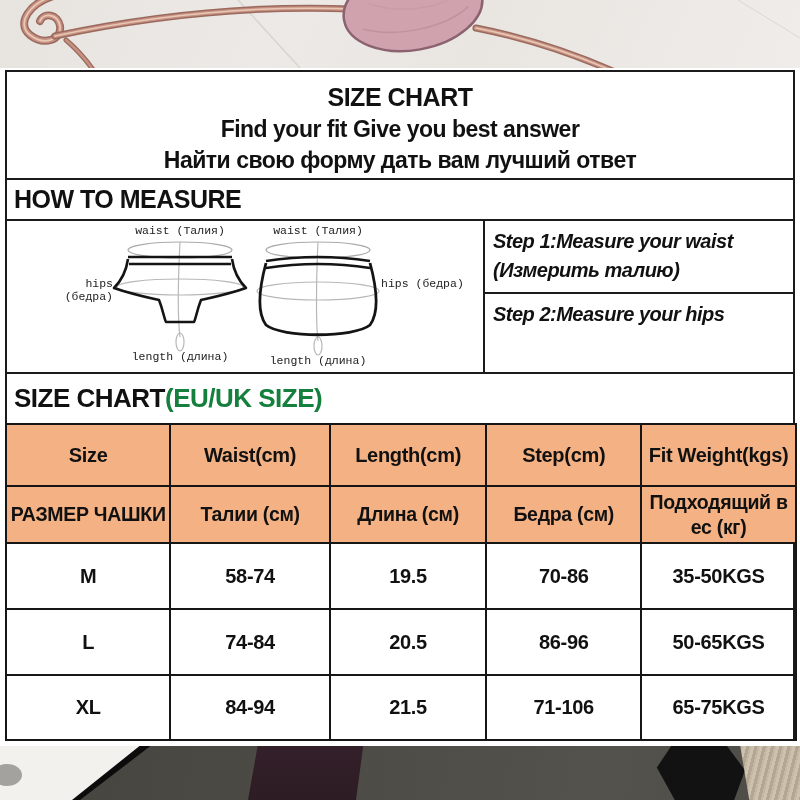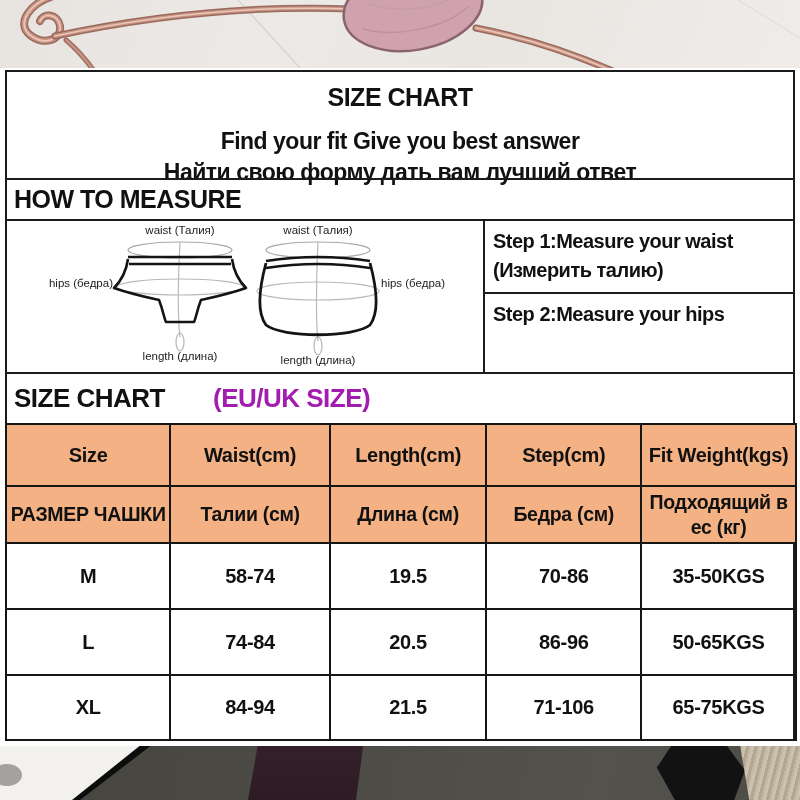--- a/index.html
+++ b/index.html
@@ -14,52 +14,53 @@
     background:linear-gradient(115deg,#e7e4e0 0%,#ece9e6 35%,#e9e6e2 60%,#efece9 100%);
   }
   .photo-top svg{position:absolute;left:0;top:0;}
   
   .panel{
     position:absolute;left:5px;top:70px;width:790px;height:671px;
     background:#fff;border:2px solid #1b1b1b;box-sizing:border-box;
   }
   .title-block{position:absolute;left:0;top:0;width:100%;text-align:center;padding-top:9px;}
   .title-line1{font-size:25px;font-weight:bold;line-height:33px;letter-spacing:-.5px;}
-  .title-line2{font-size:23px;font-weight:bold;line-height:31px;letter-spacing:-.5px;margin-top:12px;}
+  .title-line2{font-size:23px;font-weight:bold;line-height:31px;letter-spacing:-.5px;}
   .title-line3{font-size:23px;font-weight:bold;line-height:31px;letter-spacing:-.5px;}
   .htm-band{
     position:absolute;left:0;top:106px;width:100%;height:43px;box-sizing:border-box;
     border-top:2px solid #1b1b1b;border-bottom:2px solid #1b1b1b;
     font-size:25px;font-weight:bold;line-height:39px;padding-left:7px;letter-spacing:-.5px;
   }
   .measure-area{position:absolute;left:0;top:149px;width:100%;height:151px;}
   .diagram-zone{
     position:absolute;left:0;top:0;width:478px;height:151px;box-sizing:border-box;
     border-right:2px solid #1b1b1b;
+    font-family:Liberation Mono, monospace;
   }
   .diagram-zone svg{position:absolute;left:0;top:0;}
   .dlabel{position:absolute;font-size:11.5px;color:#222;}
   .lbl-waist1{left:108px;top:3px;width:130px;text-align:center;}
   .lbl-waist2{left:246px;top:3px;width:130px;text-align:center;}
   .lbl-hips1{left:26px;top:56px;width:80px;text-align:right;}
   .lbl-hips2{left:374px;top:56px;width:86px;text-align:left;}
   .lbl-len1{left:108px;top:129px;width:130px;text-align:center;}
   .lbl-len2{left:246px;top:133px;width:130px;text-align:center;}
   .steps-zone{position:absolute;left:478px;top:0;right:0;height:151px;}
-  .step-box{box-sizing:border-box;padding:6px 4px 0 8px;}
+  .step-box{box-sizing:border-box;padding:6px 4px 0 8px;font-style:italic;}
   .step-box.first{height:73px;border-bottom:2px solid #1b1b1b;}
   .step-box.second{height:78px;}
   .step-en{font-size:20px;font-weight:bold;line-height:28px;letter-spacing:-.5px;}
   .step-ru{font-size:20px;font-weight:bold;line-height:30px;text-align:left;letter-spacing:-.5px;}
   .chart-heading{
     position:absolute;left:0;top:300px;width:100%;height:51px;box-sizing:border-box;
     border-top:2px solid #1b1b1b;font-size:26px;font-weight:bold;line-height:49px;
     padding-left:7px;letter-spacing:-.5px;white-space:nowrap;
   }
-  .chart-heading .red{color:#a21caf;margin-left:48px;}
+  .chart-heading .red{color:#15803d;}
   .table-wrap{position:absolute;left:-2px;top:351px;width:792px;height:308px;}
   table.size-table{
     width:100%;height:100%;border-collapse:collapse;table-layout:fixed;
   }
   .size-table td{
     border:2px solid #161616;text-align:center;vertical-align:middle;
     font-weight:bold;font-size:20px;white-space:pre-line;letter-spacing:-.3px;
     padding:0 2px;
   }
   .size-table .hdr td{background:#f4b183;}

